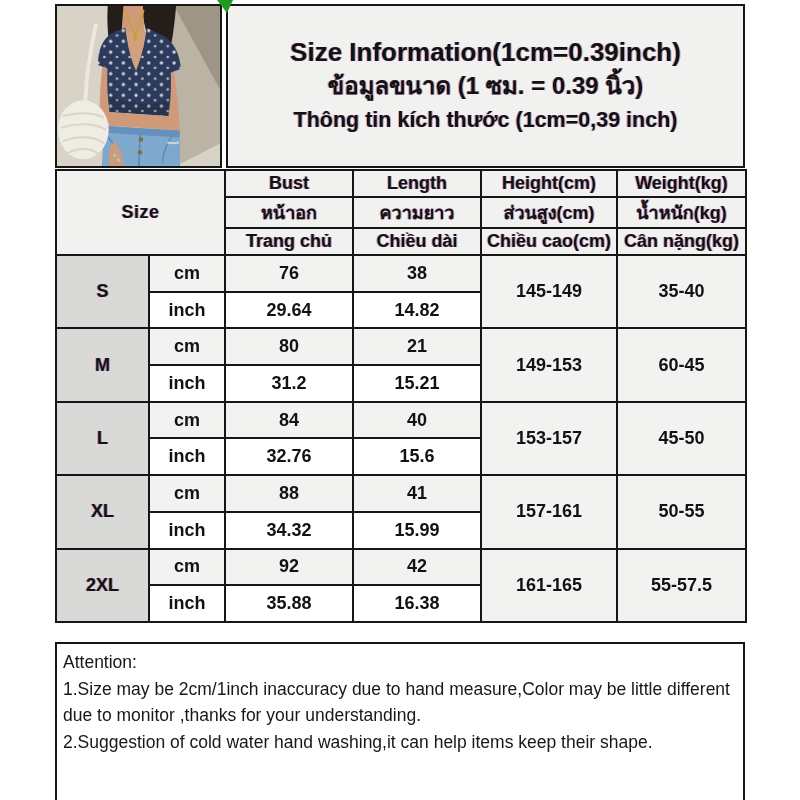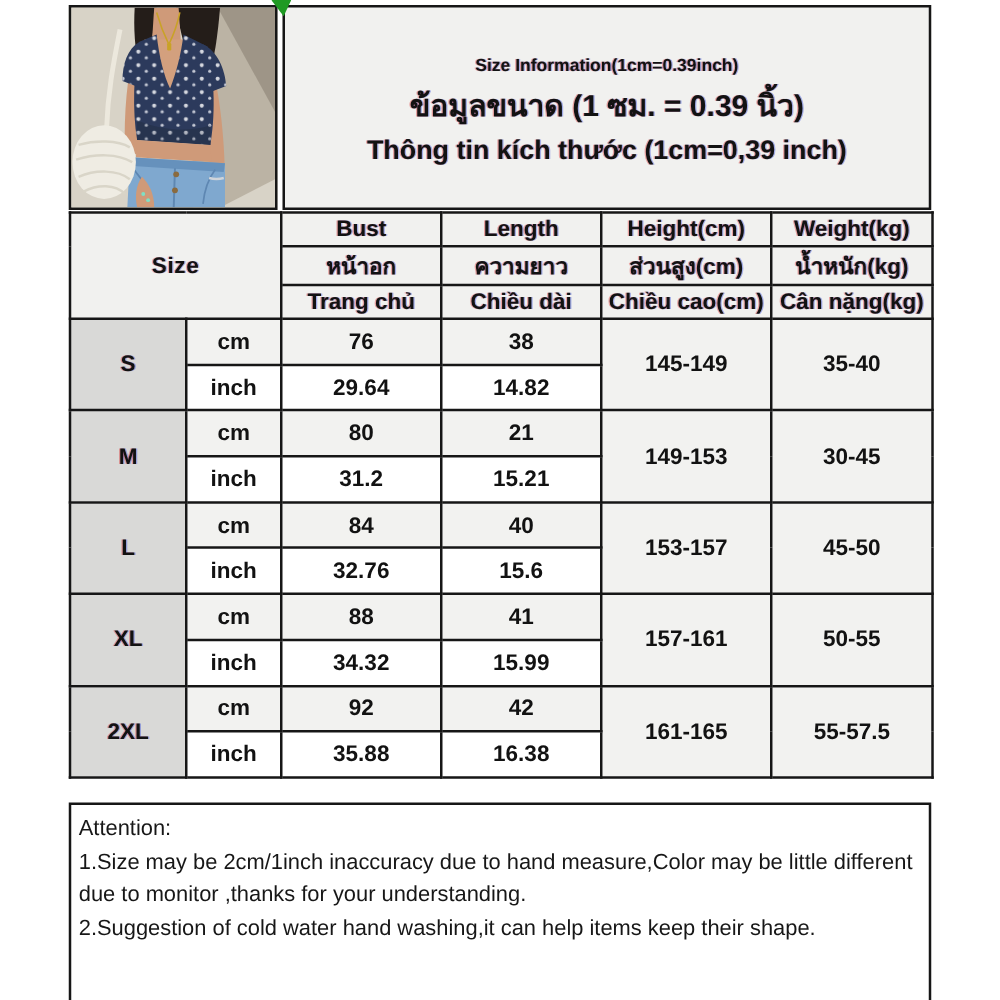--- a/index.html
+++ b/index.html
@@ -20,21 +20,21 @@
     left:217px;top:0;width:16px;height:13px;background:#1f9a23;
     clip-path:polygon(0 0,100% 0,62% 100%);z-index:4;
   }
   .title-box{
     left:226px;top:4px;width:519px;height:164px;
     border:2px solid #161616;box-sizing:border-box;background:#f1f1ef;
     display:flex;flex-direction:column;align-items:center;justify-content:center;
     gap:8px;
   }
   .fringe{text-shadow:-1px 0 rgba(215,35,35,.38),1px 0 rgba(35,60,215,.38);}
-  .title-line{font-weight:bold;font-size:14px;line-height:26px;white-space:nowrap;}
+  .title-line{font-weight:bold;font-size:26px;line-height:26px;white-space:nowrap;}
   .title-line.th{font-size:24px;}
   .title-line.vi{font-size:21.5px;}
 
   
   table.size-table{
     position:absolute;left:55px;top:169px;width:690px;
     border-collapse:collapse;table-layout:fixed;
   }
   .size-table td{
     border:2px solid #161616;text-align:center;vertical-align:middle;
@@ -172,21 +172,21 @@
     <td class="cell-inch">29.64</td>
     <td class="cell-inch">14.82</td>
   </tr>
 
   <tr class="brow">
     <td rowspan="2" class="cell-label fringe">M</td>
     <td class="cell-cm">cm</td>
     <td class="cell-cm">80</td>
     <td class="cell-cm">21</td>
     <td rowspan="2" class="cell-merge">149-153</td>
-    <td rowspan="2" class="cell-merge">30-45</td>
+    <td rowspan="2" class="cell-merge">60-45</td>
   </tr>
   <tr class="brow">
     <td class="cell-inch">inch</td>
     <td class="cell-inch">31.2</td>
     <td class="cell-inch">15.21</td>
   </tr>
 
   <tr class="brow">
     <td rowspan="2" class="cell-label fringe">L</td>
     <td class="cell-cm">cm</td>

